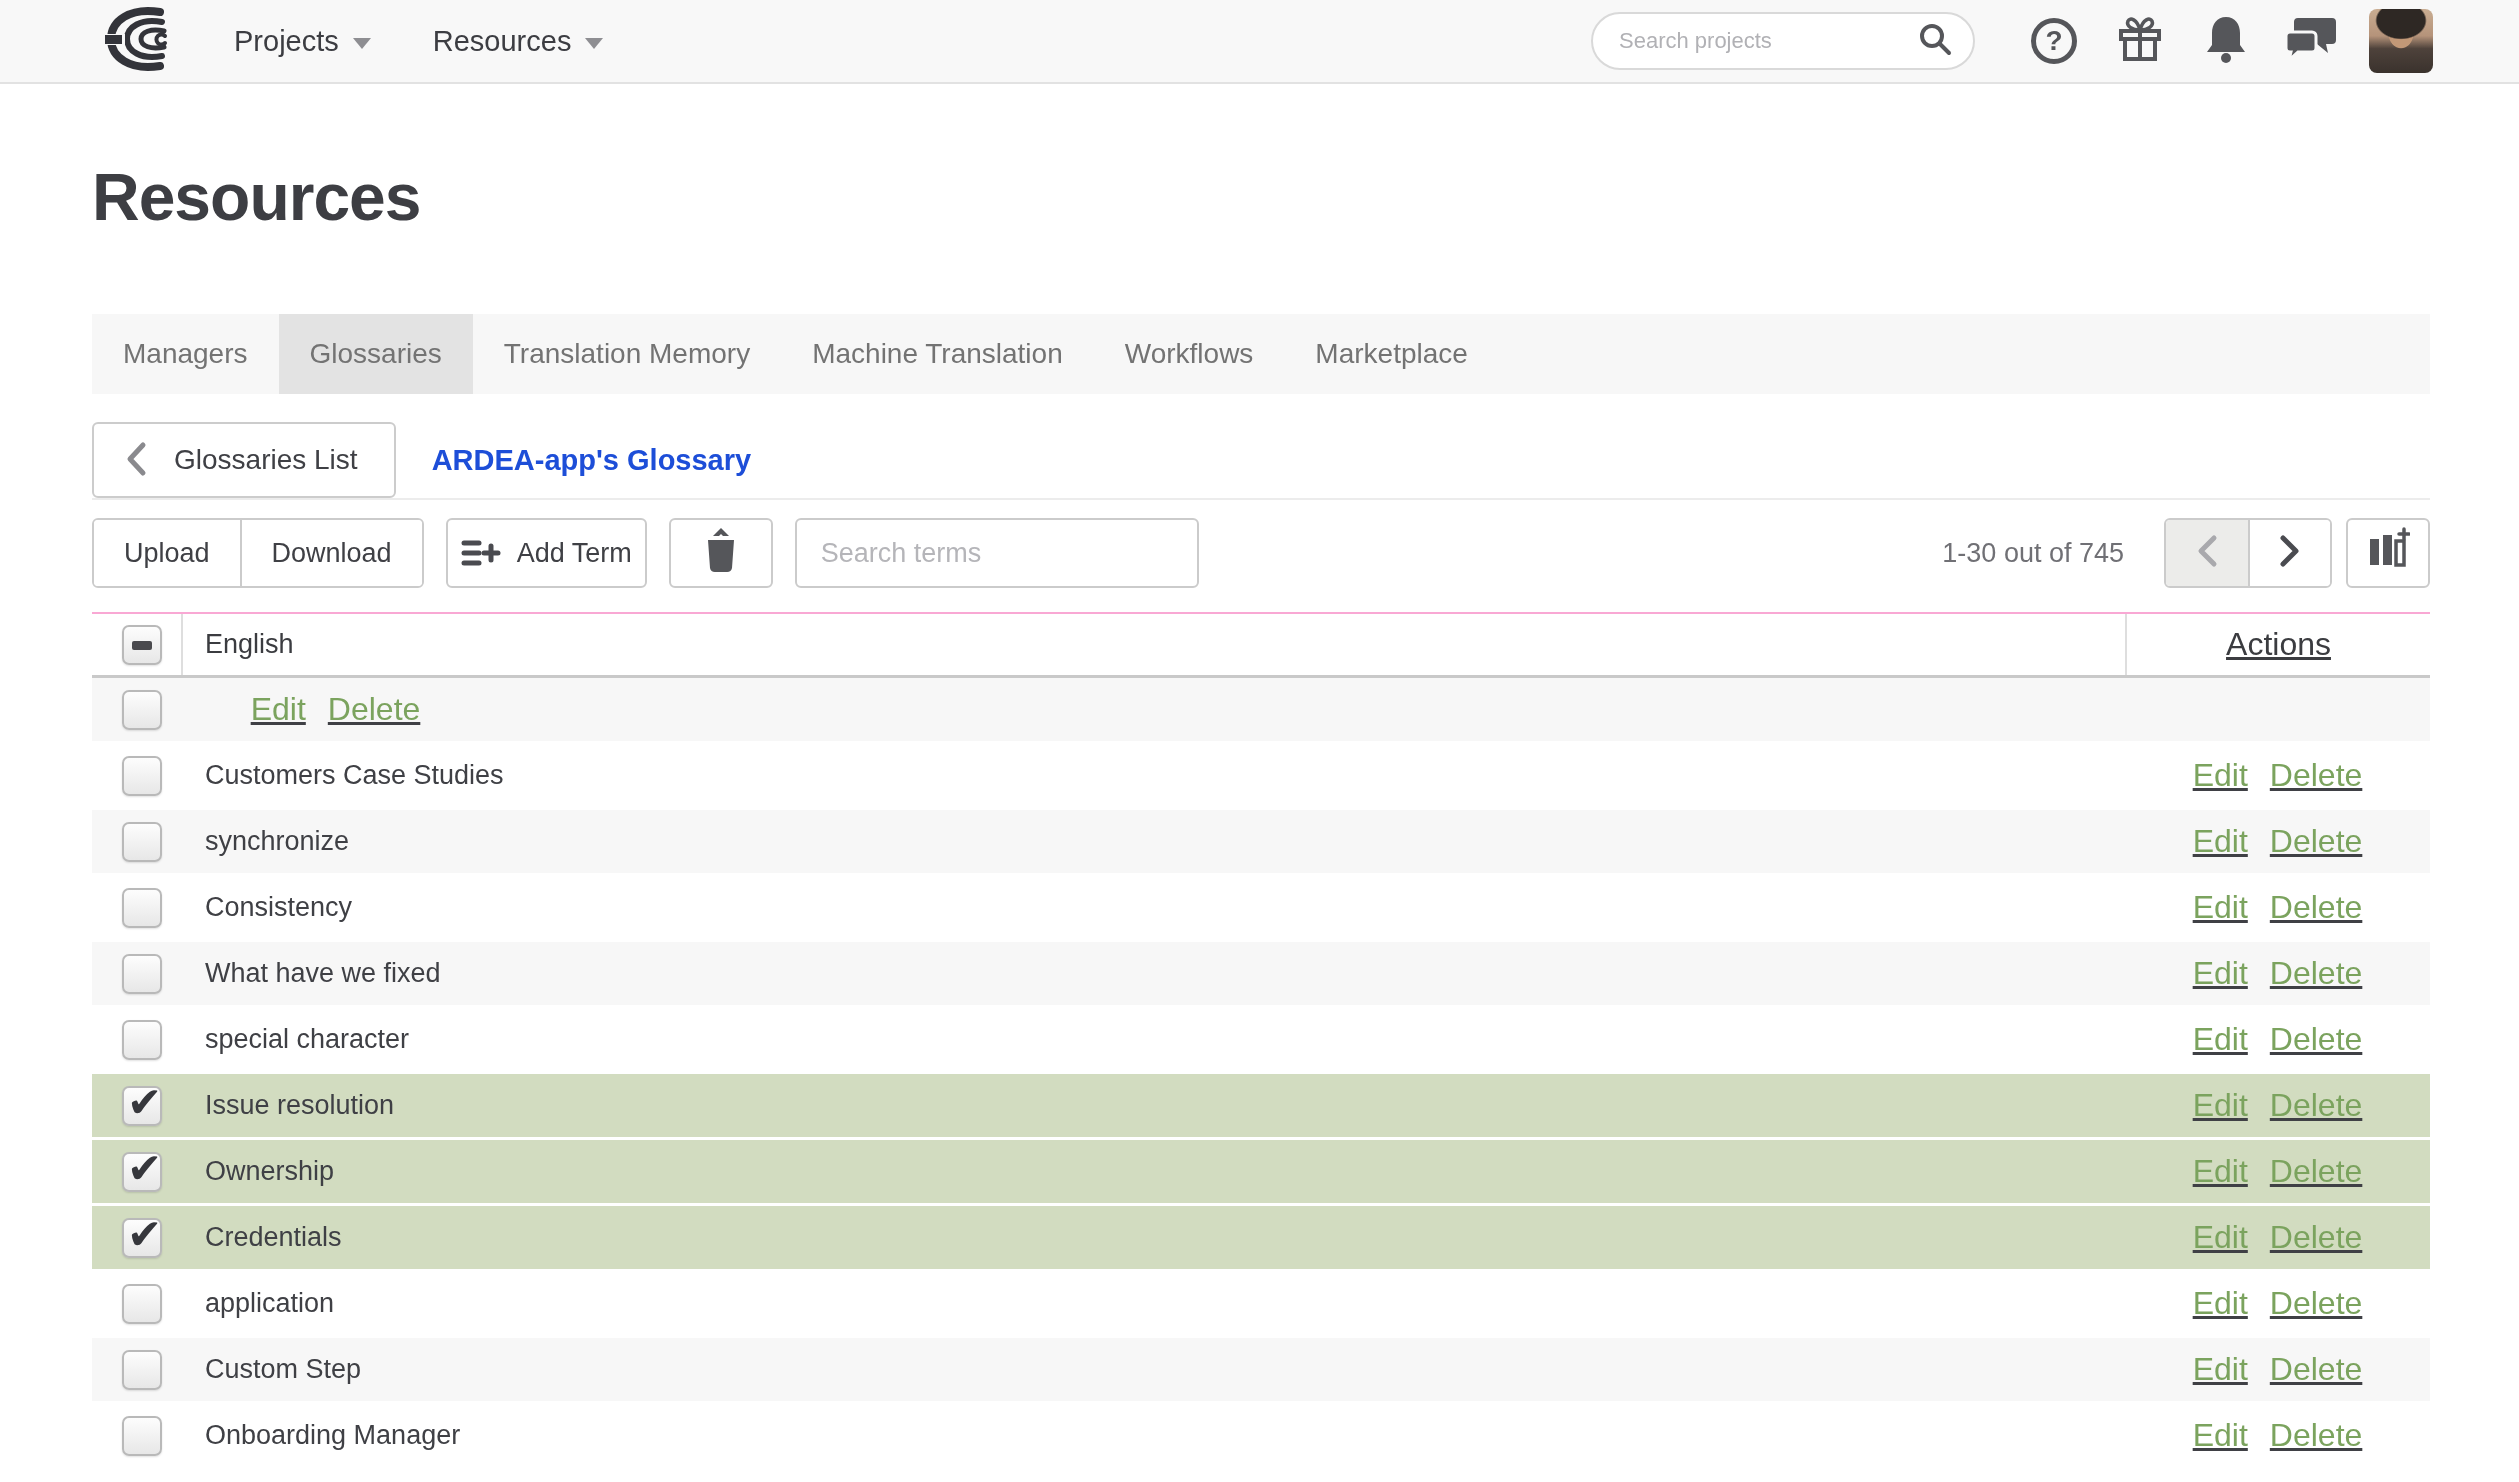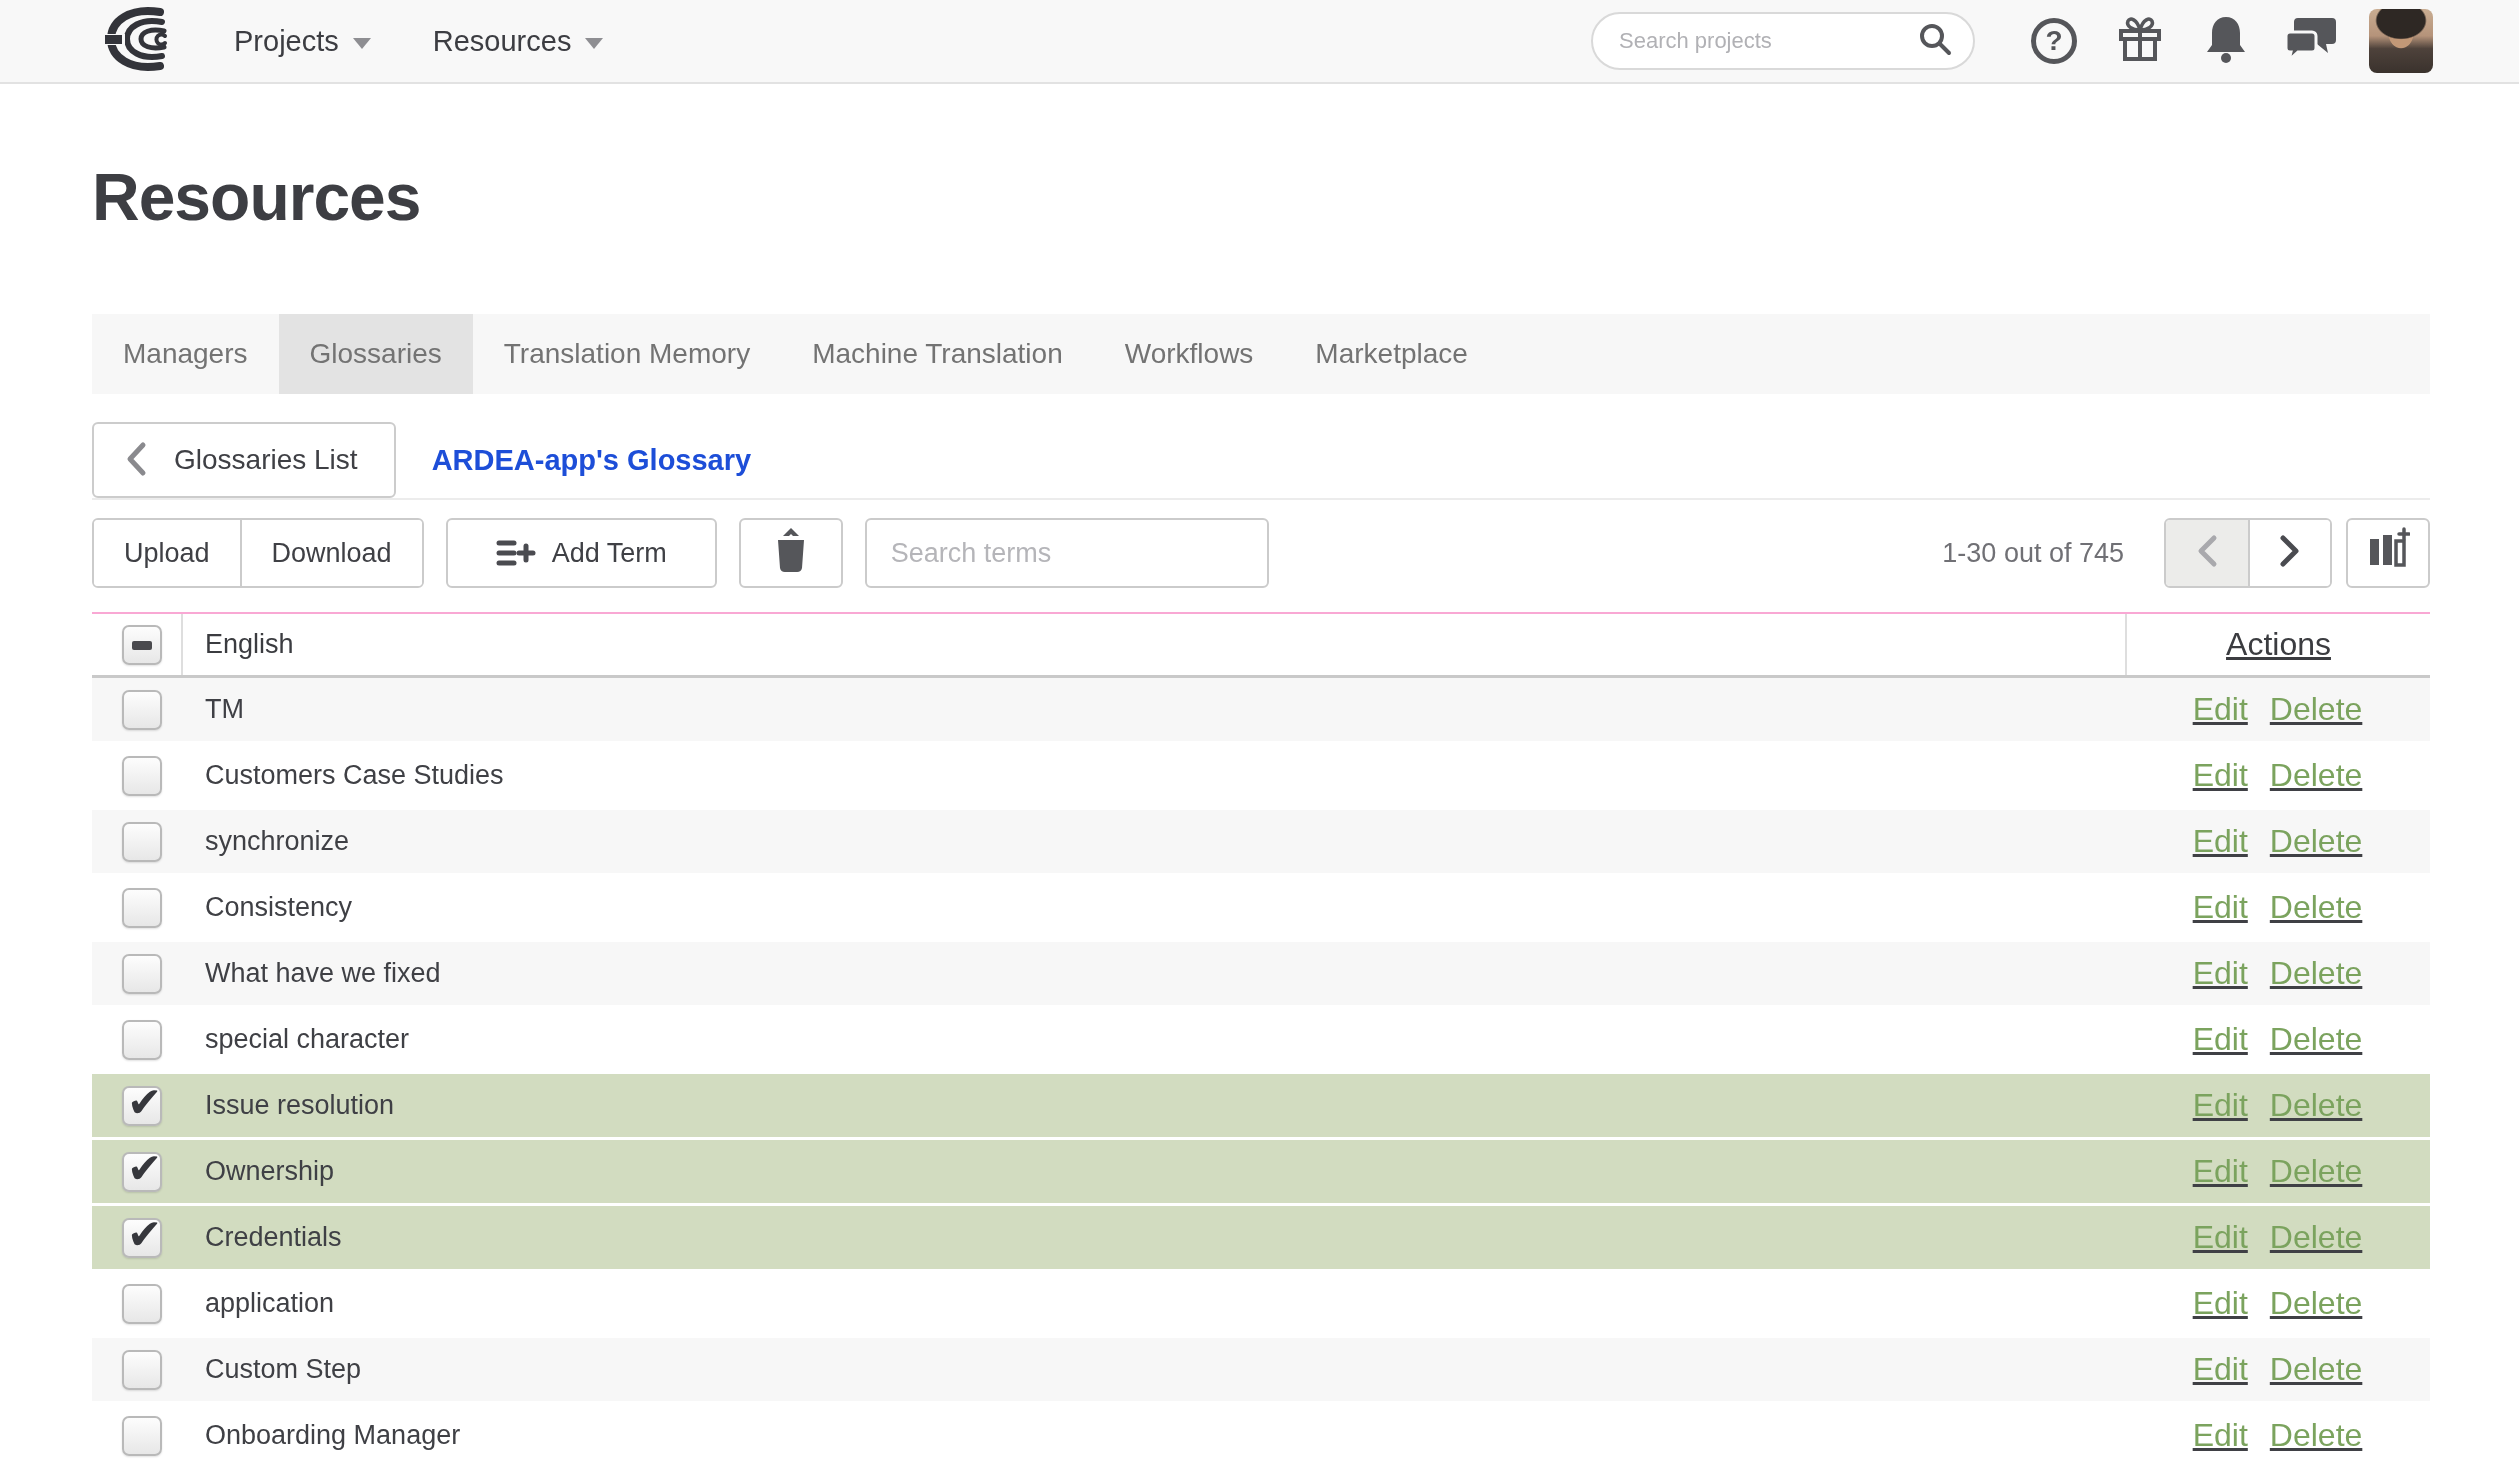--- a/index.html
+++ b/index.html
@@ -56,21 +56,21 @@
     display:flex; align-items:center; padding:0 36px 0 30px; cursor:pointer;
   }
   .backbtn .lbl { font-size:28px; color:#3f4045; margin-left:26px; }
   .glossary-title { font-size:29px; font-weight:700; color:#1d4ed8; margin-left:36px; }
 
   .rule { border-top:2px solid #ececec; }
 
   .toolbar { margin-top:18px; height:70px; display:flex; align-items:center; }
   .btn {
     height:70px; border:2px solid #cbcbcb; border-radius:6px; background:#fff;
-    display:flex; align-items:center; justify-content:center; padding:0 48px;
+    display:flex; align-items:center; justify-content:center; padding:0 13px;
     font-size:27px; color:#3f4045; cursor:pointer; white-space:nowrap;
   }
   .btngroup { height:70px; display:flex; border:2px solid #cbcbcb; border-radius:6px; background:#fff; overflow:hidden; }
   .btngroup .gbtn {
     height:66px; display:flex; align-items:center; justify-content:center; padding:0 30px;
     font-size:27px; color:#3f4045; cursor:pointer; background:#fff;
   }
   .btngroup .gbtn + .gbtn { border-left:2px solid #cbcbcb; }
   .iconbtn { width:104px; padding:0; }
   .gap22 { width:22px; } .gap40 { width:40px; } .gap14 { width:14px; }
@@ -302,21 +302,20 @@
         <div class="checkbox indet"></div>
       </div>
       <div class="cell-term">English</div>
       <div class="cell-actions">Actions</div>
     </div>
     <div id="tbody">
         <div class="trow stripe">
     <div class="cell-check">
       <div class="checkbox"></div>
     </div>
-    <div class="cell-term">TM</div>
     <div class="cell-actions">
       <a class="actlink">Edit</a>
       <a class="actlink">Delete</a>
     </div>
   </div>
         <div class="trow plain">
     <div class="cell-check">
       <div class="checkbox"></div>
     </div>
     <div class="cell-term">Customers Case Studies</div>

